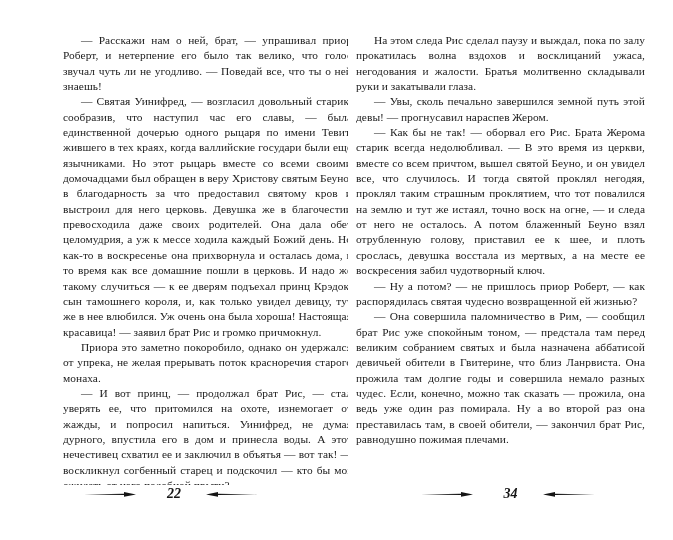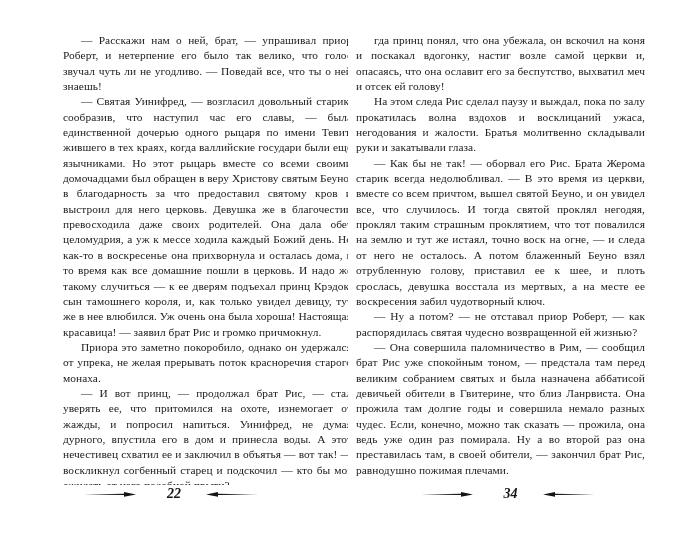--- a/index.html
+++ b/index.html
@@ -121,24 +121,24 @@
       <span class="orn">
         <svg width="58" height="11" viewBox="0 0 58 11">
           <path d="M52 5.4 L12 4.7 L12 3.0 L0 5.4 L12 7.8 L12 6.1 Z" fill="#141414"></path>
         </svg>
       </span>
     </div>
   </div>
 
   <div class="page page-right">
     <div class="text-col">
-      <p class="cont">гда принц понял, что она убежала, он вскочил на коня и поскакал вдогонку, настиг возле самой церкви и, опасаясь, что она ославит его за беспутство, выхватил меч и отсек ей голову!</p>
       <p>На этом следа Рис сделал паузу и выждал, пока по залу прокатилась волна вздохов и восклицаний ужаса, негодования и жалости. Братья молитвенно складывали руки и закатывали глаза.</p>
+      <p>— Увы, сколь печально завершился земной путь этой девы! — прогнусавил нараспев Жером.</p>
       <p>— Как бы не так! — оборвал его Рис. Брата Жерома старик всегда недолюбливал. — В это время из церкви, вместе со всем причтом, вышел святой Беуно, и он увидел все, что случилось. И тогда святой проклял негодяя, проклял таким страшным проклятием, что тот повалился на землю и тут же истаял, точно воск на огне, — и следа от него не осталось. А потом блаженный Беуно взял отрубленную голову, приставил ее к шее, и плоть срослась, девушка восстала из мертвых, а на месте ее воскресения забил чудотворный ключ.</p>
-      <p>— Ну а потом? — не отставал приор Роберт, — как распорядилась святая чудесно возвращенной ей жизнью?</p>
+      <p>— Ну а потом? — не пришлось приор Роберт, — как распорядилась святая чудесно возвращенной ей жизнью?</p>
       <p>— Она совершила паломничество в Рим, — сообщил брат Рис уже спокойным тоном, — предстала там перед великим собранием святых и была назначена аббатисой девичьей обители в Гвитерине, что близ Ланрвиста. Она прожила там долгие годы и совершила немало разных чудес. Если, конечно, можно так сказать — прожила, она ведь уже один раз помирала. Ну а во второй раз она преставилась там, в своей обители, — закончил брат Рис, равнодушно пожимая плечами.</p>
     </div>
 
     <div class="folio">
       <span class="orn">
         <svg width="58" height="11" viewBox="0 0 58 11">
           <path d="M0 5.4 L40 4.7 L40 3.0 L52 5.4 L40 7.8 L40 6.1 Z" fill="#141414"></path>
         </svg>
       </span>
       <span class="folio-num">34</span>

